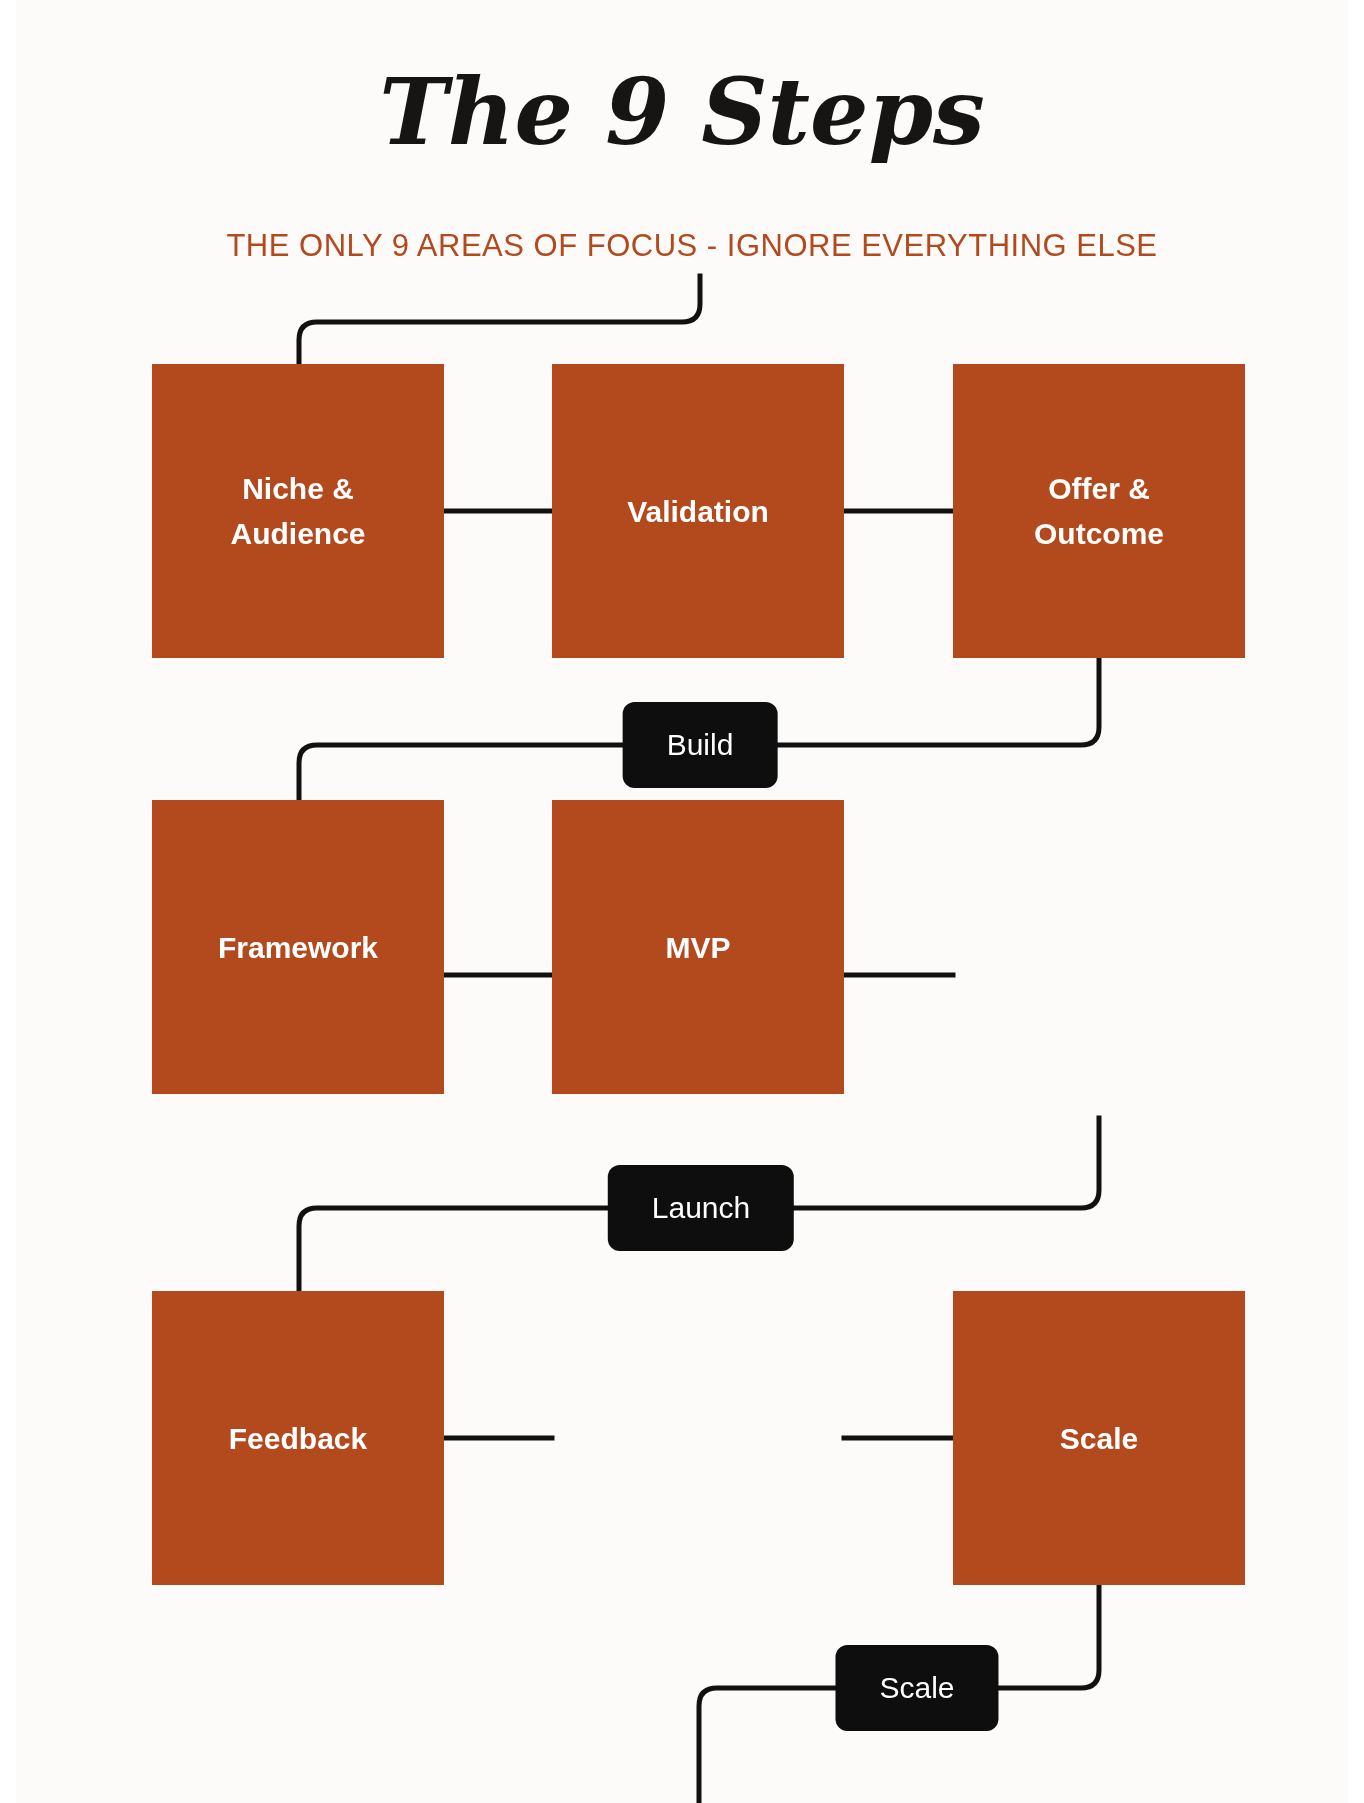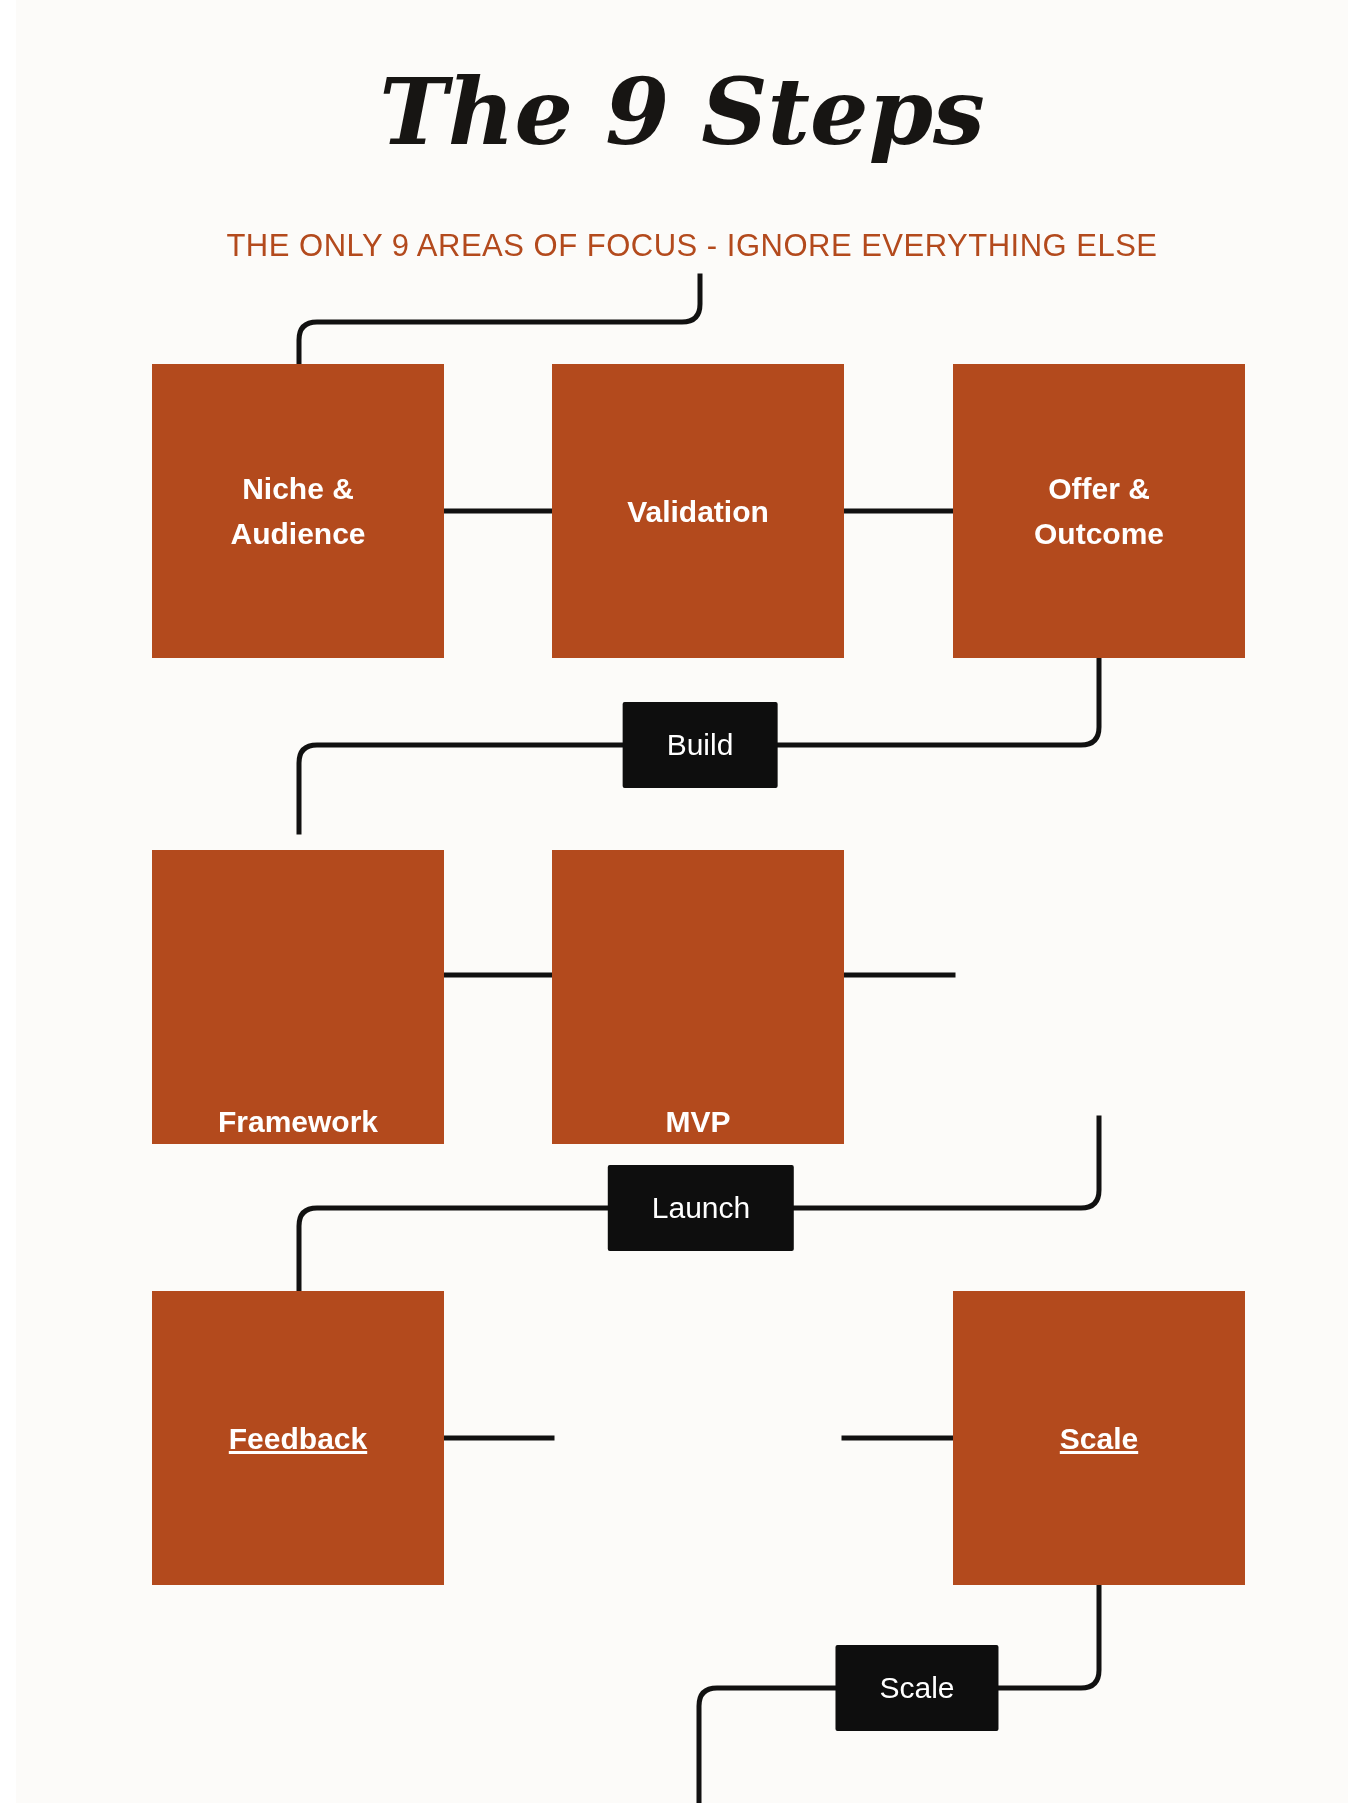--- a/index.html
+++ b/index.html
@@ -73,31 +73,31 @@
     font-size:30px;
     font-weight:700;
     line-height:1.5;
     padding:0 30px;
     z-index:2;
   }
   .col-1{left:136px;}
   .col-2{left:536px;}
   .col-3{left:937px;}
   .row-1{top:364px;}
-  .row-2{top:850px;align-items:flex-end;}
-  .row-3{top:1291px;text-decoration:underline;}
+  .row-2{top:800px;}
+  .row-3{top:1291px;}
   .phase-pill{
     position:absolute;
     transform:translate(-50%,-50%);
     background:var(--pill-bg);
     color:var(--pill-text);
     font-size:30px;
     font-weight:400;
     padding:26px 44px;
-    border-radius:2px;
+    border-radius:12px;
     z-index:3;
     white-space:nowrap;
   }
   .pill-build{left:684px;top:745px;}
   .pill-launch{left:685px;top:1208px;}
   .pill-scale{left:901px;top:1688px;}
 </style>
 </head>
 <body>
 

